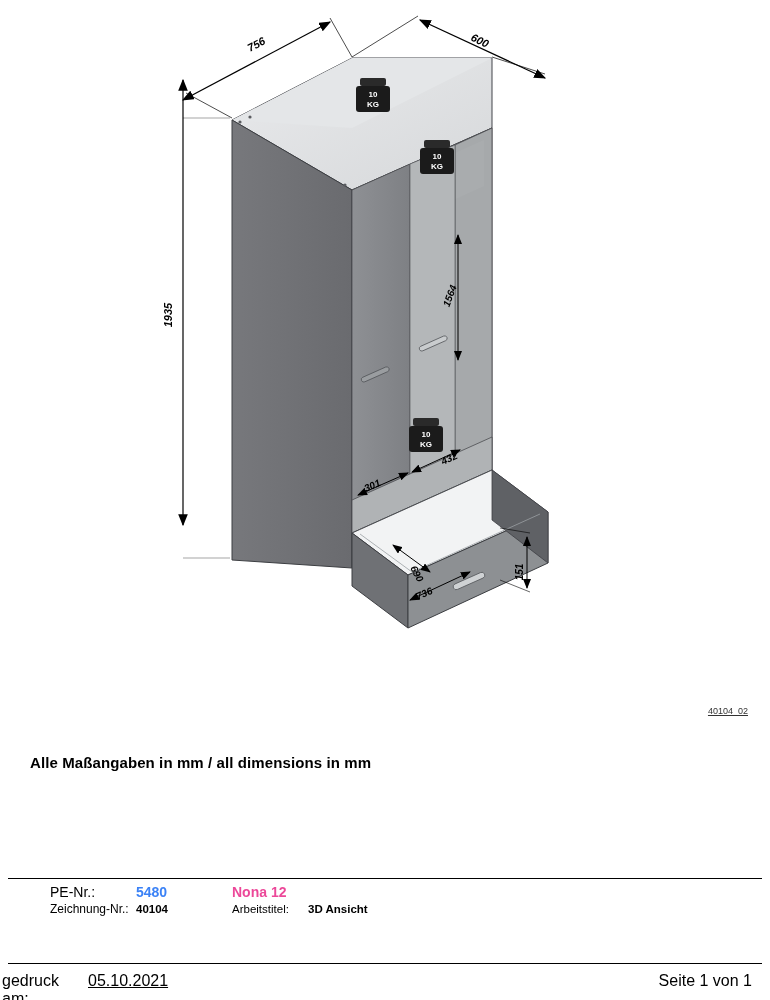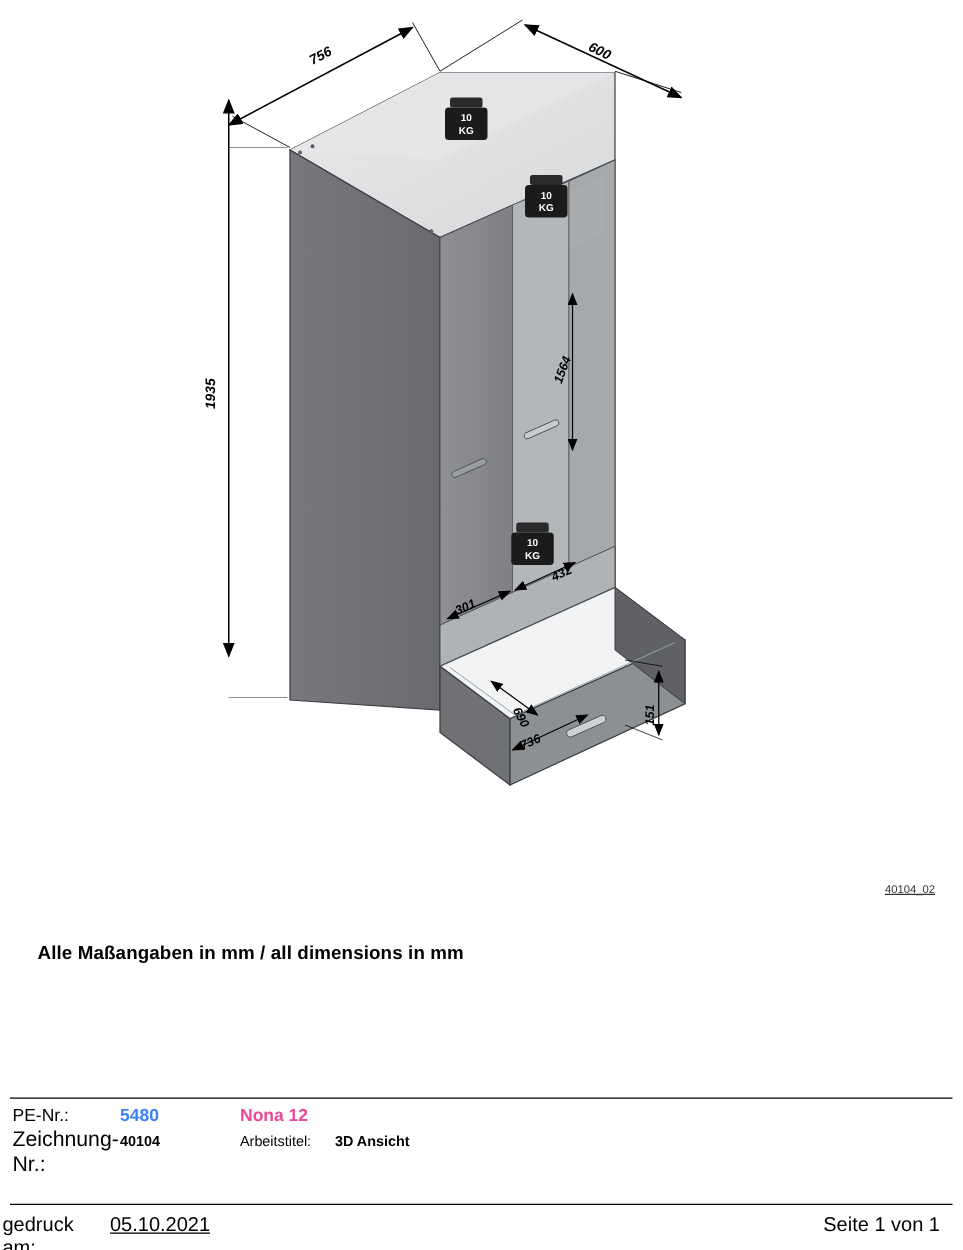--- a/index.html
+++ b/index.html
@@ -49,25 +49,26 @@
     position: absolute;
     left: 10px;
     top: 884px;
     width: 750px;
     font-size: 11.5px;
   }
   .f-row {
     display: flex;
     align-items: baseline;
     height: 18px;
+    margin-left: 40px;
   }
   .f-label {
     width: 86px;
     flex: 0 0 86px;
-    font-size: 17px;
+    font-size: 12px;
   }
   .f-label.big { font-size: 14px; }
   .f-val {
     width: 96px;
     flex: 0 0 96px;
     font-weight: bold;
   }
   .f-val.pe {
     color: #3b82f6;
     font-size: 14px;

